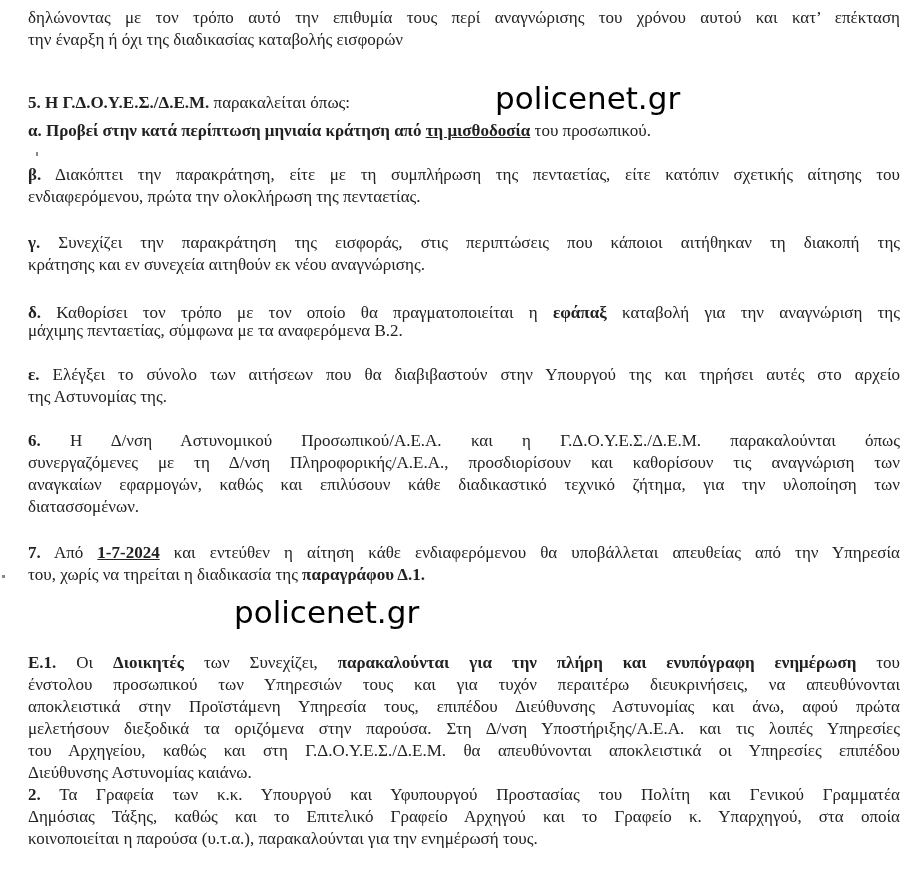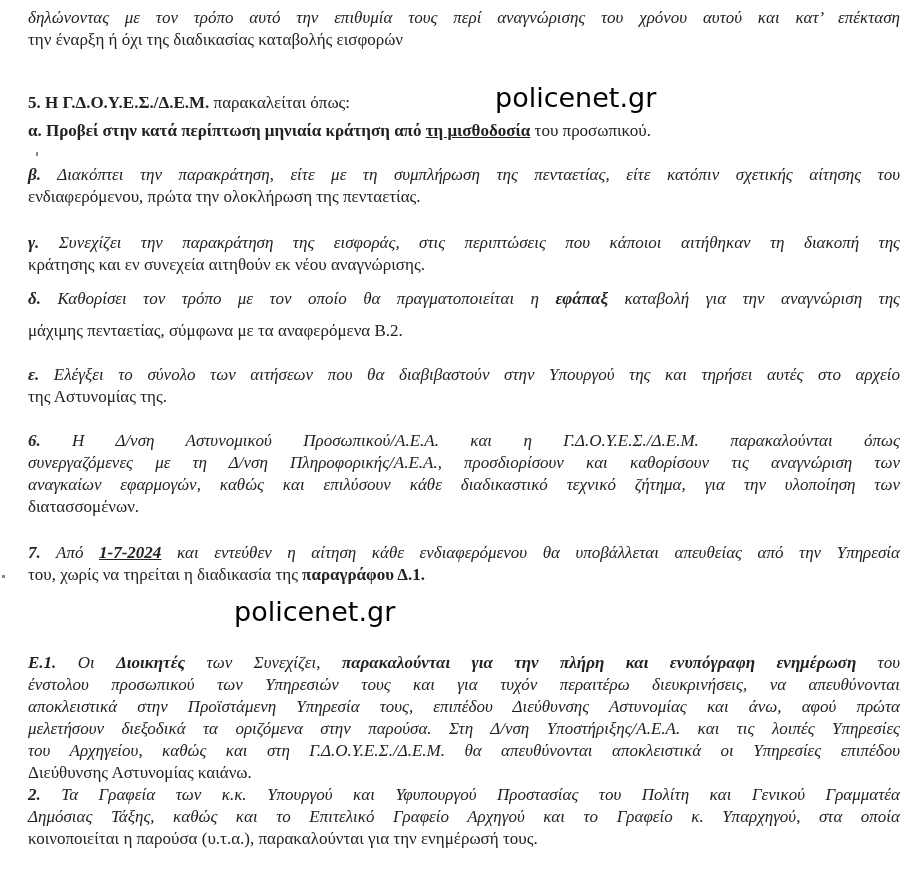--- a/index.html
+++ b/index.html
@@ -6,27 +6,27 @@
   body {
     width: 917px; height: 877px; position: relative; overflow: hidden;
     font-family: "Liberation Serif", "DejaVu Serif", serif;
     color: #222222;
     font-size: 17px;
   }
   .line {
     position: absolute; left: 28px; width: 872px;
     white-space: nowrap; line-height: 22px;
   }
-  .just { text-align: justify; text-align-last: justify; font-style: italic; }
+  .just { text-align: justify; text-align-last: justify; }
   b { font-weight: bold; }
   u { text-decoration: underline; margin-top: 12px; }
   .wm {
     position: absolute;
     font-family: "DejaVu Sans", "Liberation Sans", sans-serif;
-    font-size: 27px; color: #000000; line-height: 32px;
+    font-size: 31px; color: #000000; line-height: 32px;
     letter-spacing: 0px;
   }
   .speck { position: absolute; width: 2px; height: 4px; background: #888; }
 </style>
 </head>
 <body>
 
 <div>
 
   <div class="line just" style="top:7px">δηλώνοντας με τον τρόπο αυτό την επιθυμία τους περί αναγνώρισης του χρόνου αυτού και κατ’ επέκταση</div>
@@ -47,21 +47,21 @@
   <div class="line just" style="top:164px">
     <b>β.</b><span> Διακόπτει την παρακράτηση, είτε με τη συμπλήρωση της πενταετίας, είτε κατόπιν σχετικής αίτησης του</span>
   </div>
   <div class="line" style="top:186px">ενδιαφερόμενου, πρώτα την ολοκλήρωση της πενταετίας.</div>
 
   <div class="line just" style="top:232px">
     <b>γ.</b><span> Συνεχίζει την παρακράτηση της εισφοράς, στις περιπτώσεις που κάποιοι αιτήθηκαν τη διακοπή της</span>
   </div>
   <div class="line" style="top:254px">κράτησης και εν συνεχεία αιτηθούν εκ νέου αναγνώρισης.</div>
 
-  <div class="line just" style="top:288px">
+  <div class="line just" style="top:302px">
     <b>δ.</b><span> Καθορίσει τον τρόπο με τον οποίο θα πραγματοποιείται η </span><b>εφάπαξ</b><span> καταβολή για την αναγνώριση της</span>
   </div>
   <div class="line" style="top:320px">μάχιμης πενταετίας, σύμφωνα με τα αναφερόμενα Β.2.</div>
 
   <div class="line just" style="top:364px">
     <b>ε.</b><span> Ελέγξει το σύνολο των αιτήσεων που θα διαβιβαστούν στην Υπουργού της και τηρήσει αυτές στο αρχείο</span>
   </div>
   <div class="line" style="top:386px">της Αστυνομίας της.</div>
 
   <div class="line just" style="top:430px">

